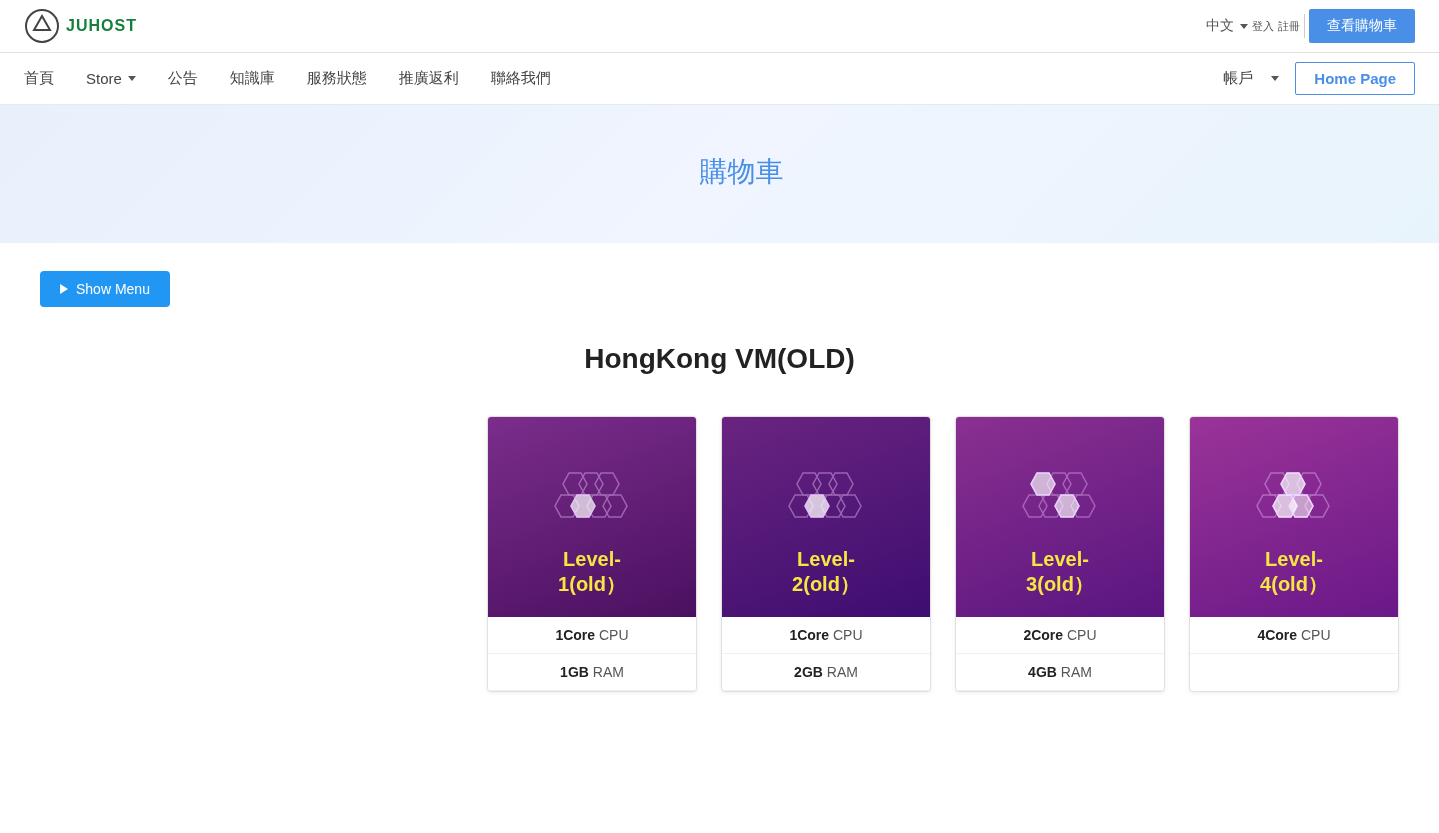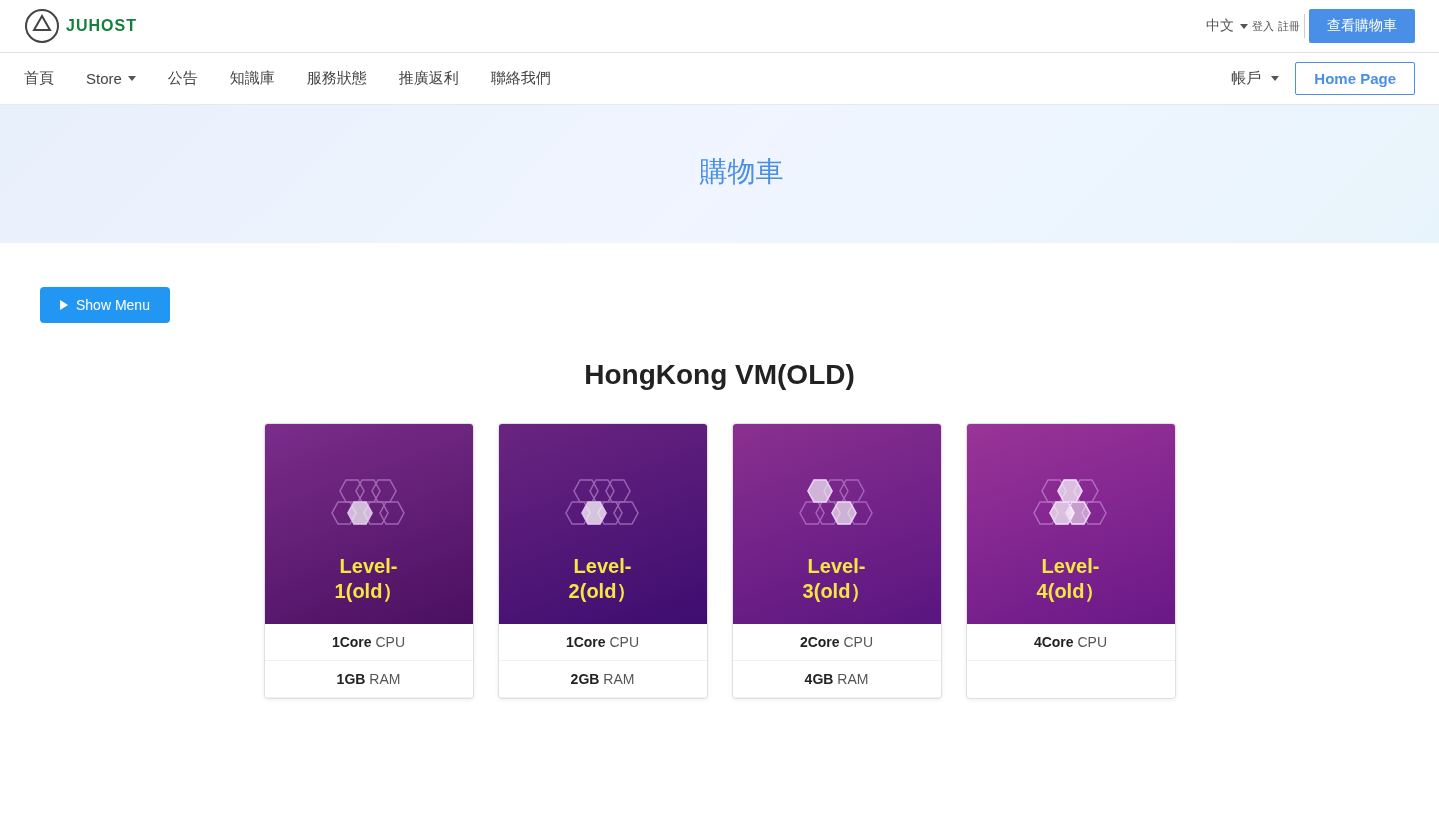--- a/index.html
+++ b/index.html
@@ -99,21 +99,21 @@
       text-decoration: none;
     }
     .nav-right {
       display: flex;
       align-items: center;
       gap: 16px;
     }
     .account-selector {
       display: flex;
       align-items: center;
-      gap: 8px;
+      gap: 16px;
       font-size: 15px;
       color: #444;
       cursor: pointer;
     }
     .home-page-btn {
       border: 1.5px solid #4a8fe7;
       color: #4a8fe7;
       background: #fff;
       padding: 7px 18px;
       font-size: 15px;
@@ -131,21 +131,21 @@
     }
     .hero-title {
       font-size: 28px;
       color: #4a8fe7;
       font-weight: 500;
       padding-left: 44px;
     }
 
     
     .main-content {
-      padding: 44px 40px;
+      padding: 28px 40px;
     }
     .show-menu-btn {
       background: #2196f3;
       color: #fff;
       border: none;
       padding: 10px 20px;
       font-size: 14px;
       cursor: pointer;
       border-radius: 4px;
       font-family: inherit;
@@ -164,27 +164,27 @@
 
     
     .product-section {
       margin-top: 36px;
       text-align: center;
     }
     .section-title {
       font-size: 28px;
       font-weight: bold;
       color: #222;
-      margin-bottom: 32px;
+      margin-bottom: 41px;
     }
 
     
     .product-cards {
       display: flex;
-      justify-content: center;
+      justify-content: flex-end;
       gap: 24px;
       flex-wrap: wrap;
     }
     .product-card {
       width: 210px;
       border: 1px solid #e0e0e0;
       border-radius: 4px;
       overflow: hidden;
       background: #fff;
       box-shadow: 0 1px 4px rgba(0,0,0,0.07);

